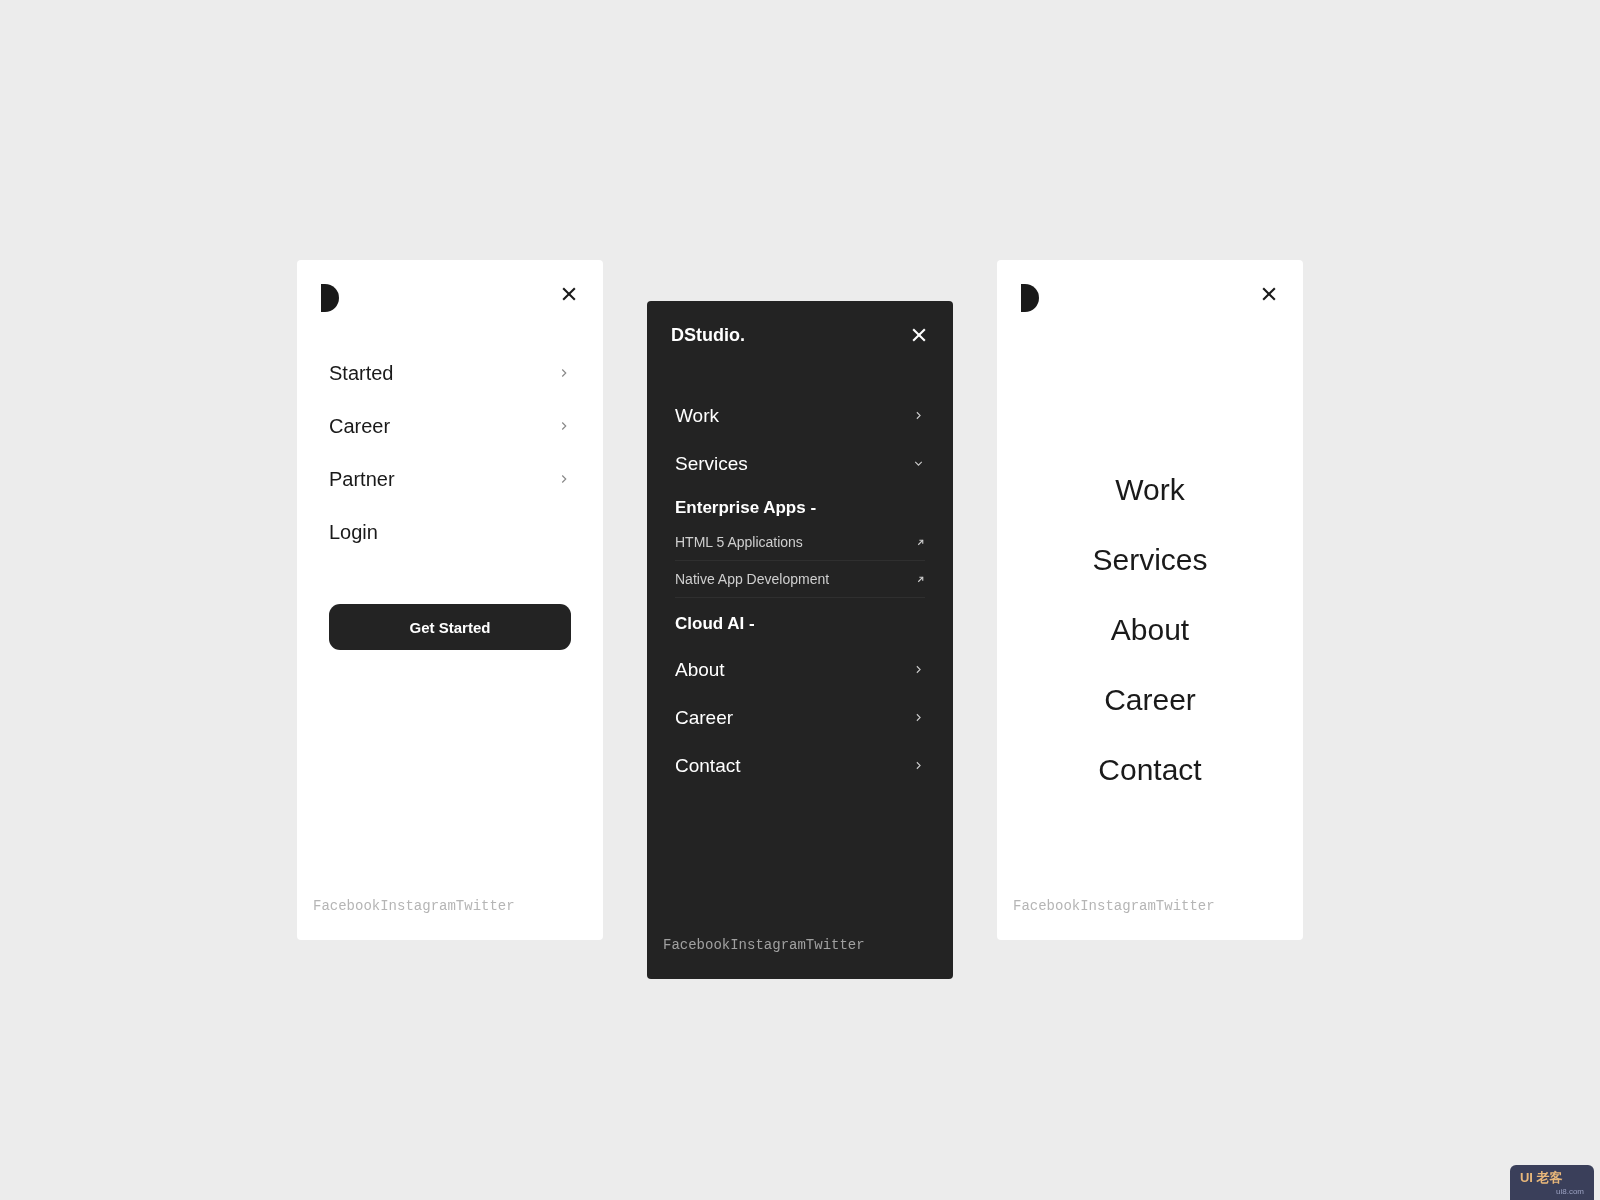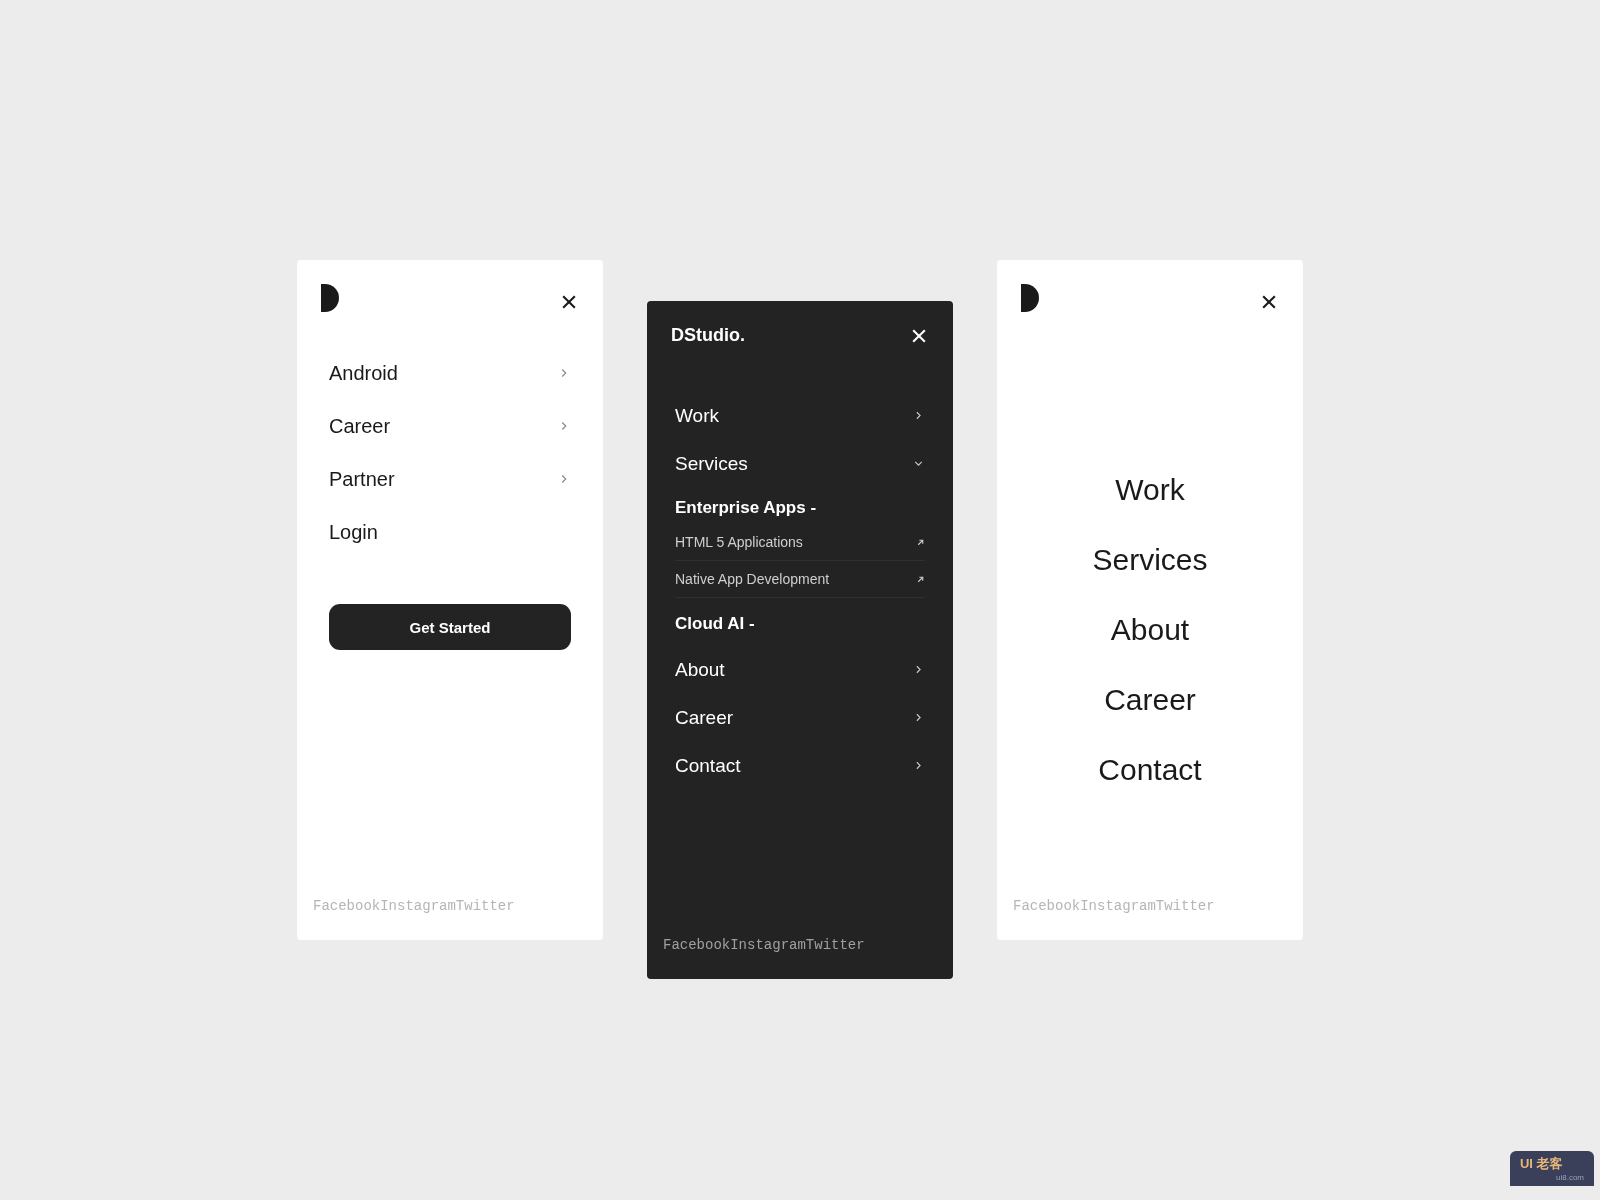--- a/index.html
+++ b/index.html
@@ -27,21 +27,21 @@
     }
     .screen-dark {
       background: #232323;
       height: 678px;
       color: #ffffff;
       margin-top: 80px;
     }
     .header {
       display: flex;
       justify-content: space-between;
-      align-items: flex-end;
+      align-items: flex-start;
       padding: 24px 24px 0 24px;
     }
     .logo-half {
       width: 18px;
       height: 28px;
       background: #1a1a1a;
       border-radius: 0 14px 14px 0;
     }
     .logo-text {
       font-size: 18px;
@@ -141,21 +141,21 @@
     }
     .nav3-item {
       font-size: 30px;
       font-weight: 400;
       color: #1a1a1a;
       cursor: pointer;
     }
 
     .watermark {
       position: fixed;
-      bottom: 14px;
+      bottom: 0;
       right: 6px;
       background: #3a3f5a;
       color: #e8b77a;
       font-size: 13px;
       font-weight: 700;
       padding: 4px 10px;
       border-radius: 6px 6px 0 0;
       font-family: sans-serif;
     }
     .watermark-sub {
@@ -175,21 +175,21 @@
     <div class="logo-half"></div>
     <div class="close-icon">
       <svg viewBox="0 0 24 24" fill="none" stroke="#1a1a1a" stroke-width="2.5">
           <line x1="5" y1="5" x2="19" y2="19"></line>
           <line x1="19" y1="5" x2="5" y2="19"></line>
         </svg>
     </div>
   </div>
   <div class="nav1">
     <div class="nav1-item">
-      <span>Android</span>
+      <span>Started</span>
       <span class="chevron"><svg viewBox="0 0 24 24" fill="none" stroke-width="2">
             <polyline points="9 6 15 12 9 18"></polyline>
           </svg></span>
     </div>
     <div class="nav1-item">
       <span>Career</span>
       <span class="chevron"><svg viewBox="0 0 24 24" fill="none" stroke-width="2">
             <polyline points="9 6 15 12 9 18"></polyline>
           </svg></span>
     </div>

